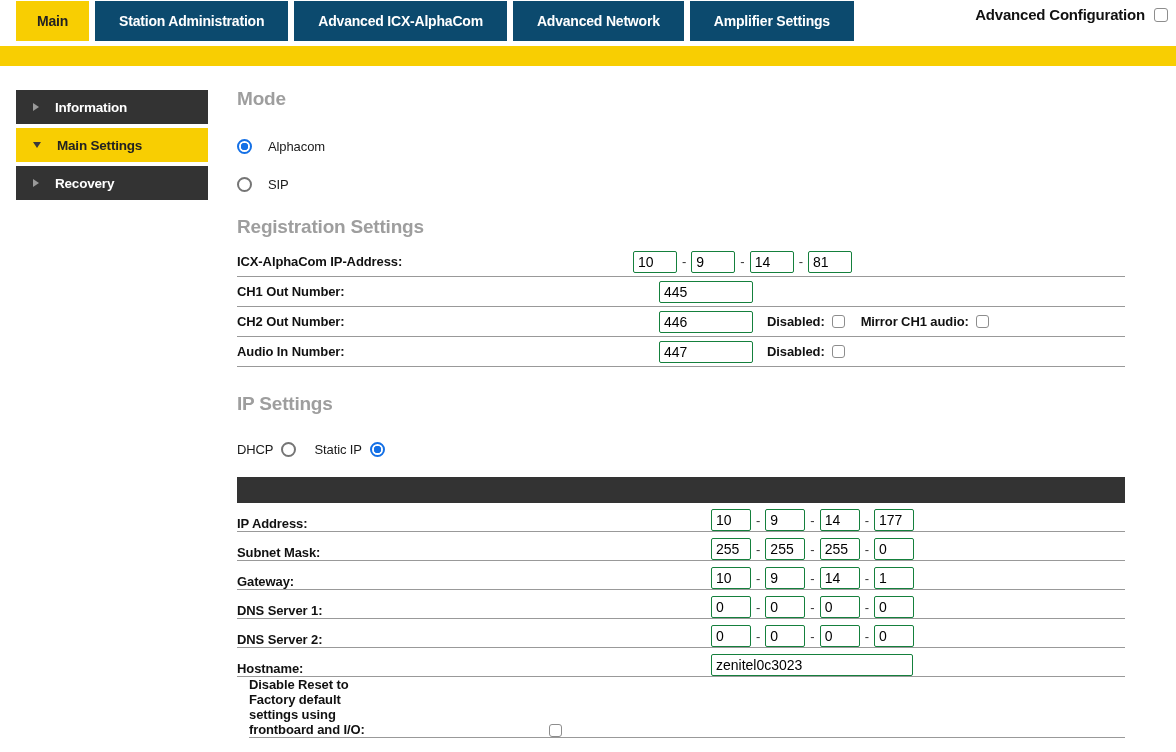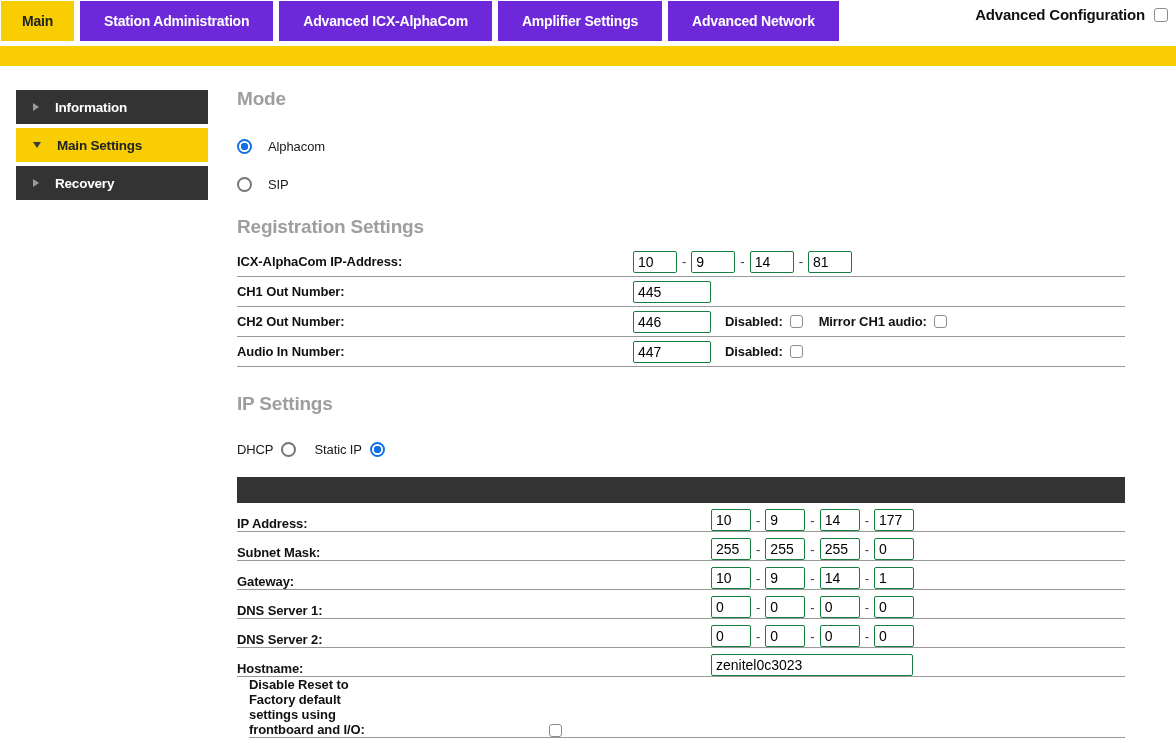--- a/index.html
+++ b/index.html
@@ -1,23 +1,23 @@
 <!DOCTYPE html>
 <html><head>
 <meta charset="utf-8">
 <style>
   * { box-sizing: border-box; margin: 0; padding: 0; }
   html,body { width:1176px; height:752px; background:#fff; overflow:hidden;
     font-family:"Liberation Sans", sans-serif; }
   body { position:relative; }
 
   
-  .tabbar { position:absolute; left:0; top:1px; height:43px; display:flex; gap:6px; padding-left:1px; }
+  .tabbar { position:absolute; left:0; top:1px; height:43px; display:flex; gap:6px; padding-left:16px; }
   .tab { height:40px; display:flex; align-items:center; justify-content:center;
-         background:#6d28d9; color:#ffffff; font-size:14px; font-weight:bold;
+         background:#0c4a6e; color:#ffffff; font-size:14px; font-weight:bold;
          padding:0 24px; letter-spacing:-0.2px; cursor:pointer; white-space:nowrap; }
   .tab.active { background:#F8CE02; color:#222222; padding:0 21px; }
 
   .advconf { position:absolute; right:8px; top:6px; display:flex; align-items:center; gap:9px; }
   .advconf-label { font-size:15px; font-weight:bold; color:#111; letter-spacing:-0.2px; }
 
   .accent-bar { position:absolute; left:0; top:46px; width:1176px; height:20px; background:#F8CE02; }
 
   
   .sidebar { position:absolute; left:16px; top:90px; width:192px; }
@@ -61,38 +61,38 @@
   .row-label { font-size:13px; font-weight:bold; color:#111111; letter-spacing:-0.1px; line-height:15px; }
   .row-reg .row-label { width:396px; }
   .row-ip  .row-label { width:474px; }
   .row-label.wrap { width:300px; padding-right:180px; }
   .row-value { display:flex; align-items:center; }
 
   input[type=text] { height:22px; border:1px solid #15803d; border-radius:2px;
     font-family:"Liberation Sans", sans-serif; font-size:14px; color:#000; padding:0 4px; background:#fff; }
   .oct-reg { width:44px; }
   .oct-ip  { width:40px; }
-  .num     { width:78px; }
+  .num     { width:94px;margin-left:26px; }
   .host    { width:202px; }
   .dash { font-size:13px; color:#333; margin:0 5px; }
 
   .cb-lbl { font-size:13px; font-weight:bold; color:#111; margin:0 7px 0 16px; letter-spacing:-0.1px; }
   .cb-lbl.first { margin-left:14px; }
 
   .black-header { margin-top:20px; width:100%; height:26px; background:#333333; }
 </style>
 </head>
 <body>
 
 <div class="tabbar">
   <div class="tab active">Main</div>
   <div class="tab">Station Administration</div>
   <div class="tab">Advanced ICX-AlphaCom</div>
+  <div class="tab">Advanced Network</div>
   <div class="tab">Amplifier Settings</div>
-  <div class="tab">Advanced Network</div>
 </div>
 
 <div class="advconf">
   <span class="advconf-label">Advanced Configuration</span>
   <input type="checkbox" style="width: 14px; height: 14px;">
 </div>
 
 <div class="accent-bar"></div>
 
 <div class="sidebar">

